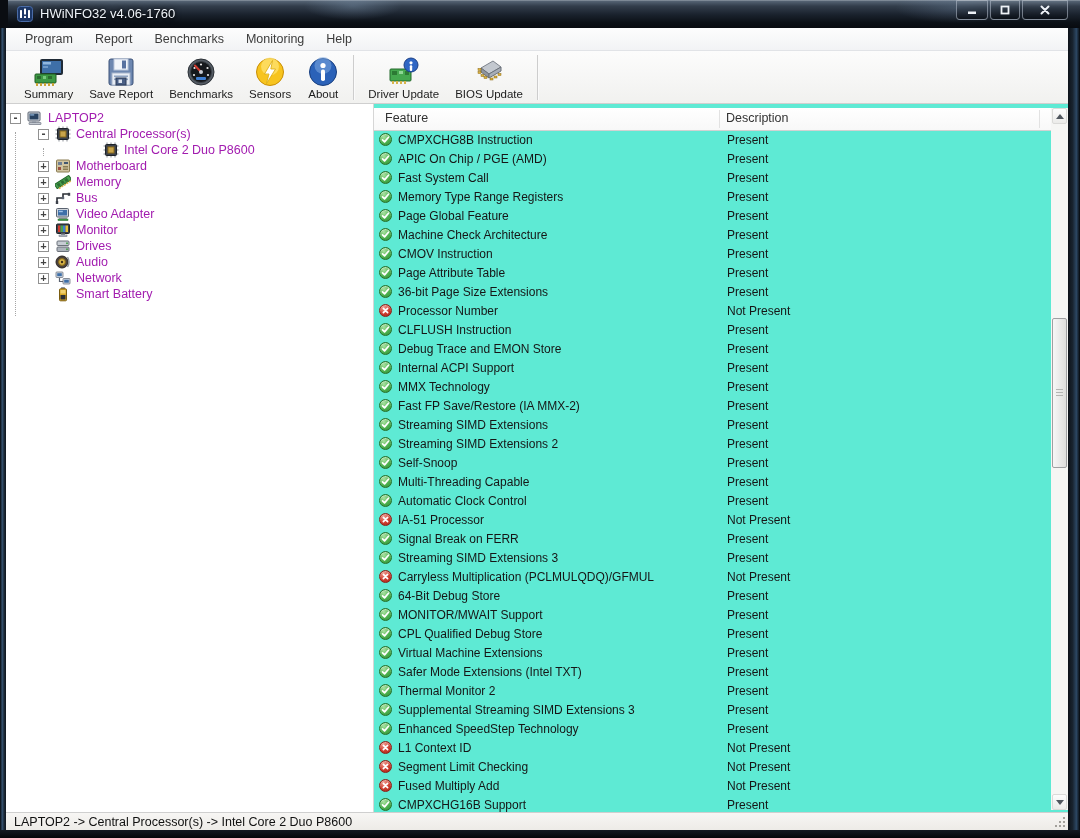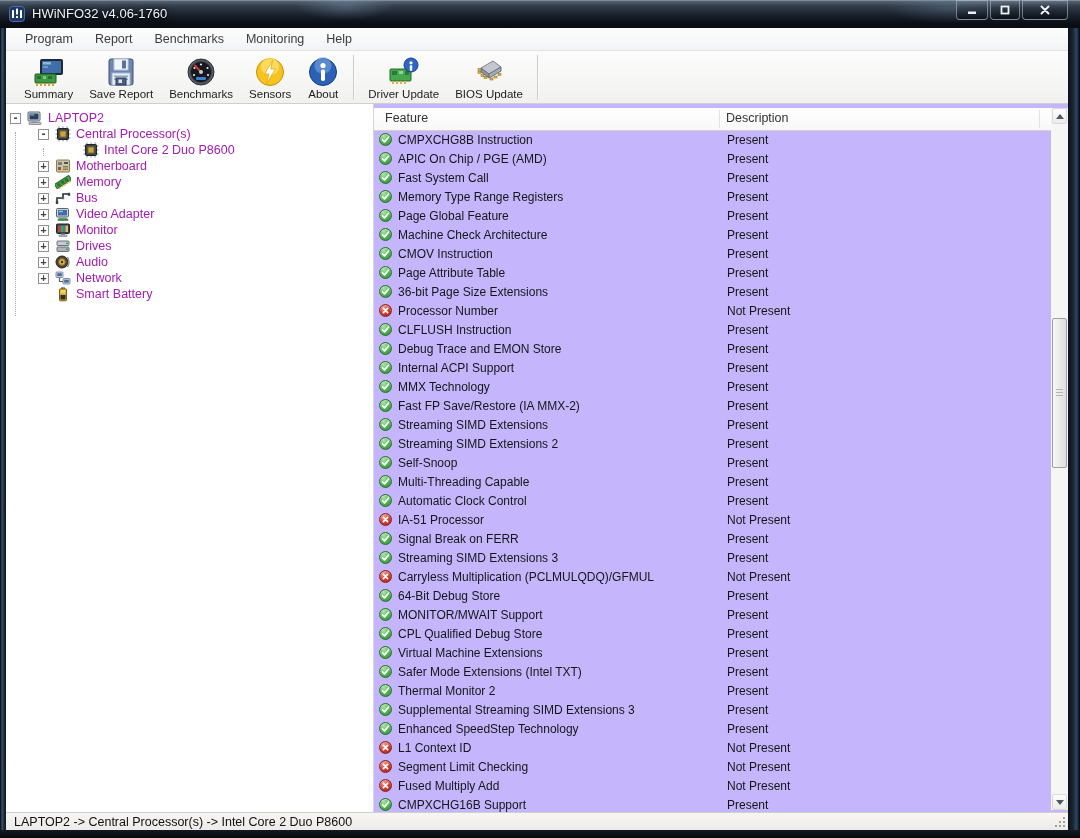--- a/index.html
+++ b/index.html
@@ -1,19 +1,19 @@
 <!DOCTYPE html>
 <html><head>
 <meta charset="utf-8">
 <style>
   html,body{margin:0;padding:0;width:1080px;height:838px;overflow:hidden;
     font-family:"Liberation Sans",sans-serif;-webkit-font-smoothing:antialiased;}
   .window{position:absolute;inset:0;background:#0a0d12;}
   
-  .titlebar{position:absolute;left:0;top:0;right:0;height:28px;
+  .titlebar{position:absolute;left:8px;top:0;right:0;height:28px;
     background:
       radial-gradient(70px 20px at 345px 6px, rgba(160,190,220,.28), transparent 70%),
       radial-gradient(90px 22px at 950px 8px, rgba(150,180,215,.22), transparent 70%),
       linear-gradient(180deg,#5c6b7c 0%,#323d4b 22%,#1a222d 52%,#0c1117 80%,#080b10 100%);
     box-shadow:inset 0 1px 0 rgba(255,255,255,.22);}
   .app-icon{position:absolute;left:9px;top:6px;width:16px;height:16px;}
   .title-text{position:absolute;left:32px;top:6px;font-size:13px;color:#eef3f8;
     text-shadow:0 1px 3px #000,0 0 6px rgba(0,0,0,.8);}
   .win-controls{position:absolute;top:0;right:12px;display:flex;}
   .win-btn{height:19px;margin-left:2px;border:1px solid rgba(175,185,200,.6);border-top:none;
@@ -42,31 +42,31 @@
   .tb-icon{height:33px;display:flex;align-items:center;}
   .tb-label{font-size:11.5px;color:#1c1c1c;white-space:nowrap;}
   .tb-sep{width:1px;margin:4px 6px 3px;background:#cdcdcd;box-shadow:1px 0 0 #fafafa;}
   
   .main{position:absolute;left:0;right:0;top:76px;bottom:18px;background:#fff;}
   .tree-pane{position:absolute;left:0;top:0;bottom:0;width:366px;background:#fff;overflow:hidden;}
   .tree{position:absolute;left:0;top:6px;right:0;}
   .titem{height:16px;display:flex;align-items:center;white-space:nowrap;}
   .titem[data-level="0"]{padding-left:4px;}
   .titem[data-level="1"]{padding-left:32px;}
-  .titem[data-level="2"]{padding-left:60px;}
+  .titem[data-level="2"]{padding-left:80px;}
   .expander{flex:none;width:9px;height:9px;border:1px solid #919191;background:#fff;margin-right:6px;
     font:700 10px/8px "DejaVu Sans Mono",monospace;text-align:center;color:#444;}
   .expander[data-expander="plus"]::before{content:"+";}
   .expander[data-expander="minus"]::before{content:"-";}
   .expander[data-expander="none"]{visibility:hidden;}
   .t-icon{flex:none;width:16px;height:16px;margin-right:5px;}
   .t-label{font-size:12.5px;color:#a21caf;}
   .guide{position:absolute;border-left:1px dotted #a5a5a5;width:0;}
   
-  .table-pane{position:absolute;left:367px;right:0;top:0;bottom:0;background:#c4b5fd;
+  .table-pane{position:absolute;left:367px;right:0;top:0;bottom:0;background:#5eead4;
     border-left:1px solid #d6d6d6;}
   .thead{position:absolute;left:0;right:17px;top:4px;height:22px;
     background:linear-gradient(180deg,#ffffff,#f8f8f8);border-bottom:1px solid #d2d2d2;}
   .th{position:absolute;top:3px;font-size:12.5px;color:#333;}
   .th-feature{left:11px;}
   .th-desc{left:352px;}
   .col-div{position:absolute;top:2px;height:18px;width:1px;background:#e2e2e2;}
   .rows{position:absolute;left:0;right:17px;top:26px;bottom:0;overflow:hidden;}
   .row{height:19px;display:flex;align-items:center;padding-left:5px;}
   .status-icon{flex:none;width:11px;height:11px;border-radius:50%;margin-right:6px;

